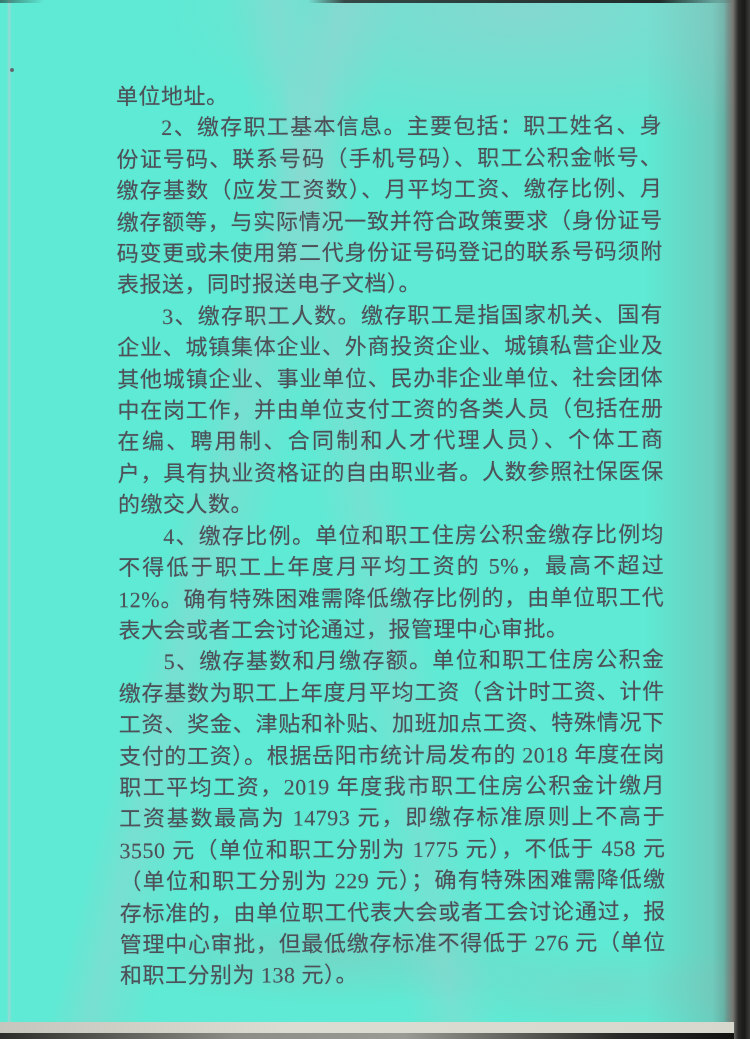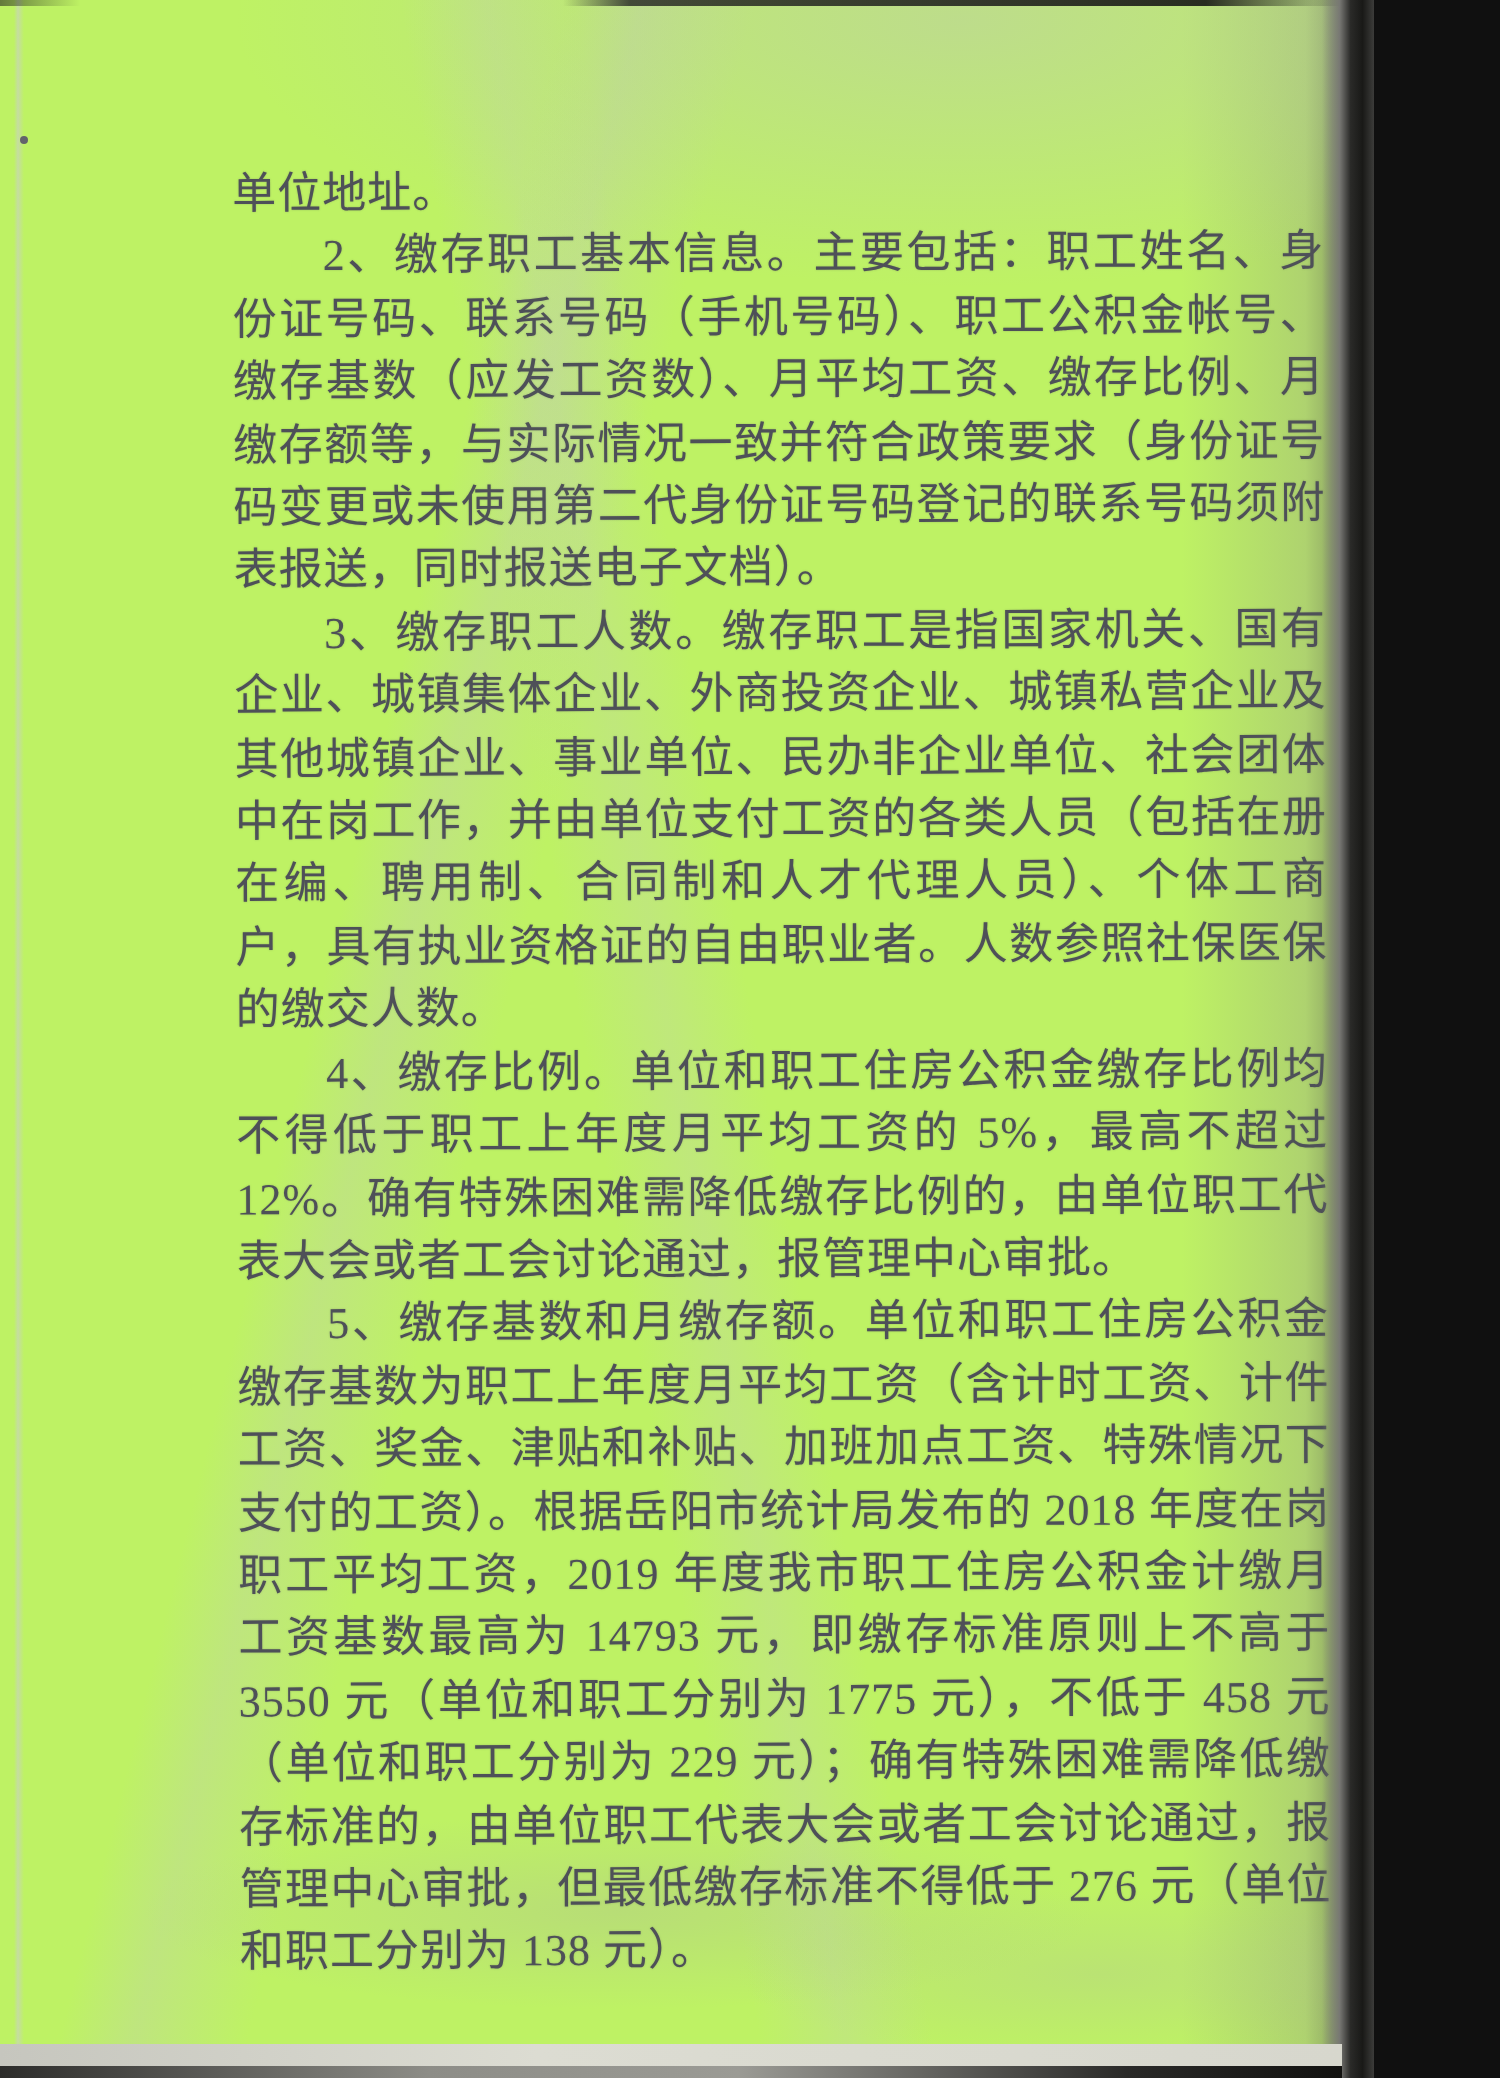--- a/index.html
+++ b/index.html
@@ -2,22 +2,22 @@
 <html lang="zh-CN"><head>
 <meta charset="utf-8">
 <style>
   html,body{margin:0;padding:0;}
   body{
     width:750px;height:1039px;overflow:hidden;
     background:#101010;
     font-family:"Liberation Serif","DejaVu Serif",serif;
   }
   .page{
-    position:relative;width:687px;height:1039px;
-    background:#bef264;overflow:hidden;
+    position:relative;width:750px;height:1039px;
+    background:#5eead4;overflow:hidden;
   }
   
   .creases{
     position:absolute;inset:0;pointer-events:none;
     background:
       linear-gradient(to right, rgba(0,0,0,0) 7px, rgba(203,203,212,0.55) 9px, rgba(0,0,0,0) 12px),
       radial-gradient(ellipse 520px 190px at 70% 1%, rgba(188,188,198,0.40), rgba(188,188,198,0) 70%),
       linear-gradient(104deg, rgba(0,0,0,0) 30%, rgba(193,193,202,0.26) 34%, rgba(0,0,0,0) 40%),
       linear-gradient(80deg, rgba(0,0,0,0) 44%, rgba(196,196,205,0.22) 49%, rgba(0,0,0,0) 54%),
       radial-gradient(ellipse 340px 70px at 45% 92%, rgba(168,168,166,0.28), rgba(168,168,166,0) 70%),

